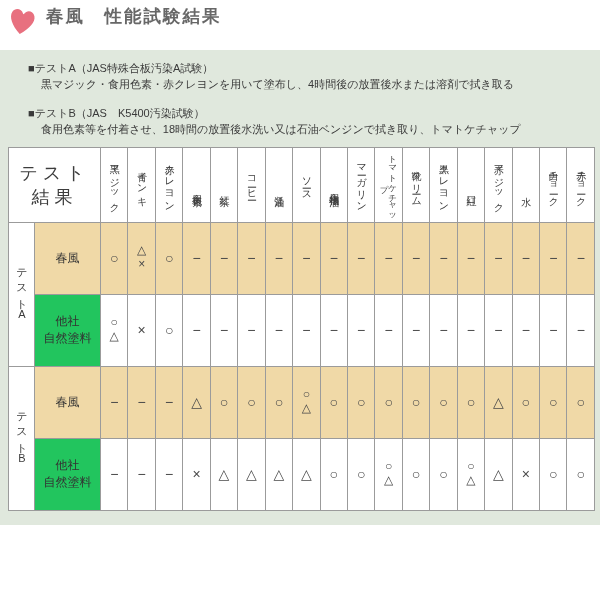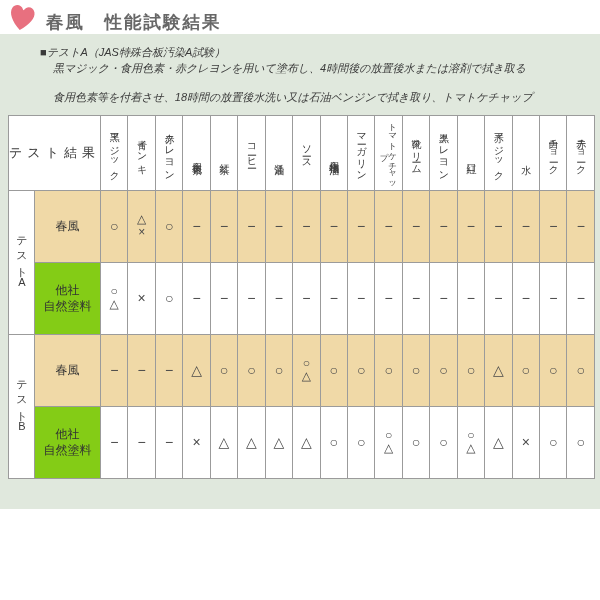--- a/index.html
+++ b/index.html
@@ -6,64 +6,64 @@
   body{
     width:600px;height:600px;
     background:#ffffff;
     font-family:"Liberation Sans",sans-serif;
     color:#3c3c3c;
     -webkit-font-smoothing:antialiased;
   }
   .page{width:600px;height:600px;overflow:hidden;position:relative;}
 
   
-  .hdr{height:34px;display:flex;align-items:flex-end;padding-top:4px;box-sizing:border-box;}
+  .hdr{height:50px;display:flex;align-items:flex-start;padding-top:4px;box-sizing:border-box;}
   .petal{width:30px;height:34px;margin-left:7px;flex:0 0 auto;}
   .petal svg{width:100%;height:100%;transform:rotate(10deg);}
   .title{
     margin-left:9px;font-size:17.5px;letter-spacing:2px;
     color:#676767;font-weight:bold;white-space:pre;
   }
 
   
   .panel{
     width:600px;height:475px;background:#e0e8dd;
     box-sizing:border-box;padding-top:11px;
   }
-  .test-block{margin-left:40px;font-size:11px;line-height:1.45;color:#3a3a3a;font-style:italic;}
+  .test-block{margin-left:28px;font-size:11px;line-height:1.45;color:#3a3a3a;}
   .test-block + .test-block{margin-top:13px;}
   .test-detail{padding-left:13px;}
 
   
   table.results{
     border-collapse:collapse;table-layout:fixed;
     width:587px;margin:9px 5px 0 8px;
     background:#ffffff;
   }
   .results th,.results td{
     border:1px solid #9b9b9b;
     padding:0;vertical-align:middle;text-align:center;
     font-weight:normal;
   }
   .results thead th{height:74px;background:#ffffff;}
   .results tbody tr{height:72px;}
 
-  .corner{font-size:13px;letter-spacing:5px;color:#3c3c3c;margin-left:24px;}
+  .corner{font-size:18px;letter-spacing:5px;color:#3c3c3c;margin-left:24px;}
   .vtext{
     display:inline-block;
     writing-mode:vertical-rl;text-orientation:upright;
     font-size:10px;letter-spacing:1px;color:#3c3c3c;
     line-height:1;max-height:70px;
   }
   .vtext.long{font-size:8.5px;letter-spacing:0;}
   .group-cell{background:#ffffff;}
   .group-cell .vtext{font-size:11px;letter-spacing:3px;}
   .product-cell{
     text-align:left;padding-left:7px;font-size:12px;color:#333333;
-    white-space:pre-line;line-height:1.4;background:#84cc16;
+    white-space:pre-line;line-height:1.4;background:#22c55e;
   }
   .sym-cell{font-size:14px;color:#4a4a4a;background:#ffffff;}
   .sym-cell .stack{font-size:12px;line-height:1.15;}
   .sym-dash{font-weight:bold;}
   .hl{background:#f0d9a7 !important;}
 </style>
 </head>
 <body>
 
 <div class="page">
@@ -78,20 +78,21 @@
   </div>
 
   <div class="panel">
 
     <div class="test-block">
       <div>■テストA（JAS特殊合板汚染A試験）</div>
       <div class="test-detail">黒マジック・食用色素・赤クレヨンを用いて塗布し、4時間後の放置後水または溶剤で拭き取る</div>
     </div>
 
     <div class="test-block">
+      <div>■テストB（JAS　K5400汚染試験）</div>
       <div class="test-detail">食用色素等を付着させ、18時間の放置後水洗い又は石油ベンジンで拭き取り、トマトケチャップ</div>
     </div>
 
     <table class="results">
       <colgroup>
         <col style="width:26px">
           <col style="width:66px">
       </colgroup>
       <thead>
         <tr id="header-row">

